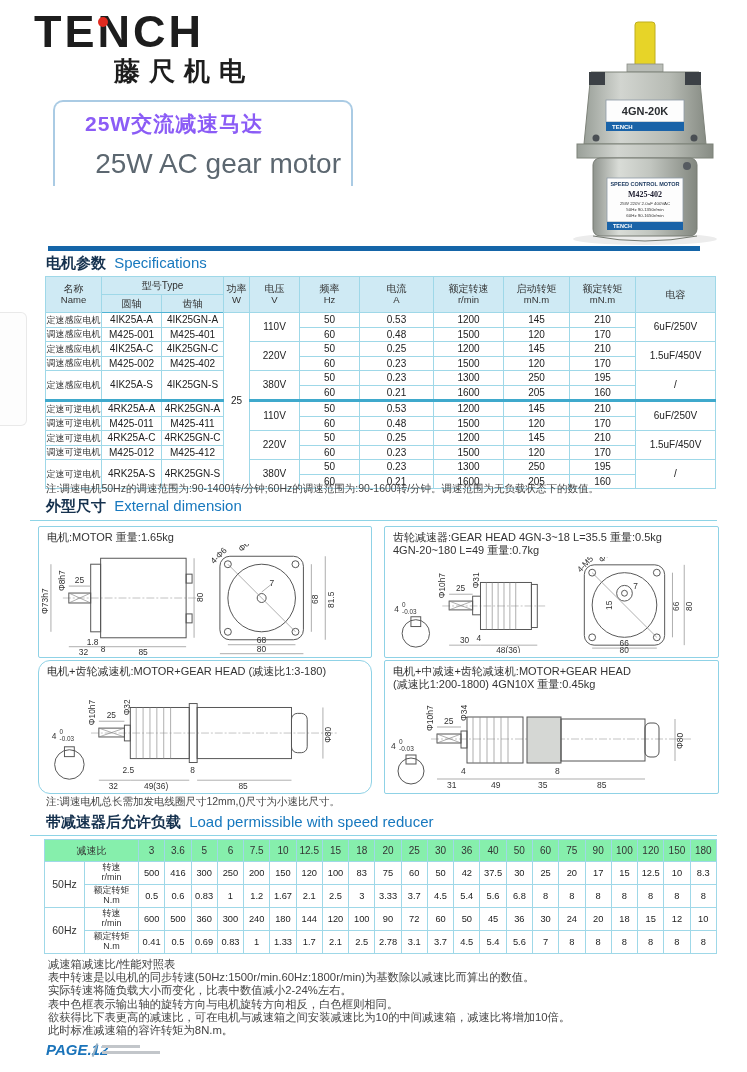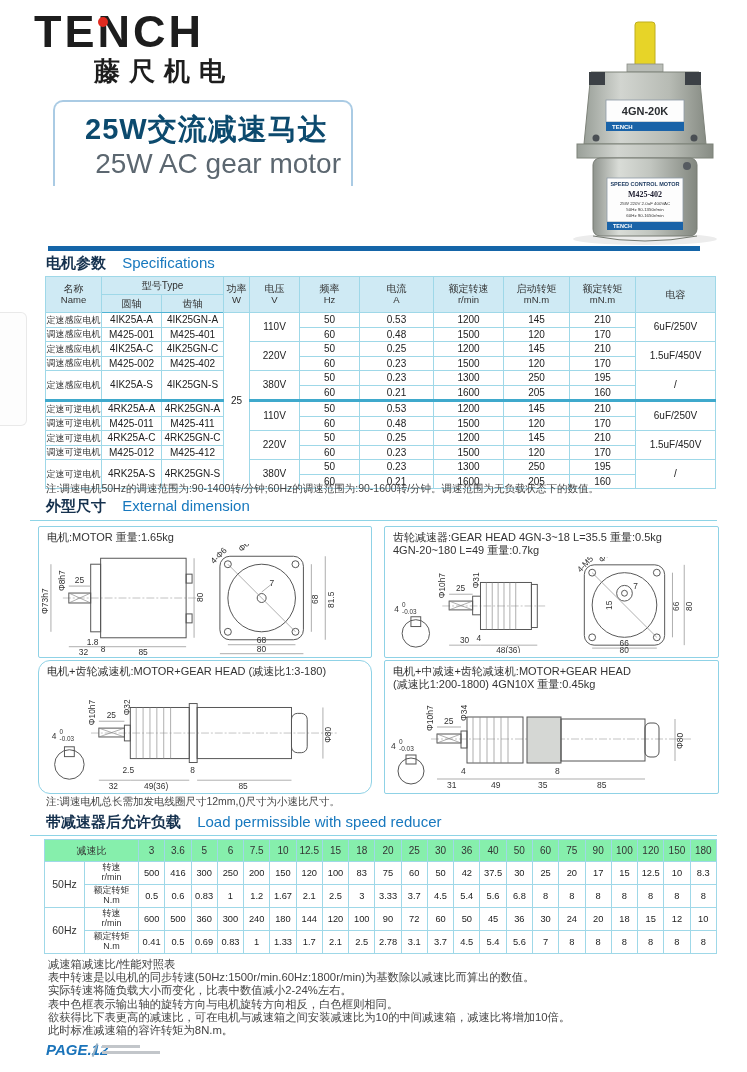--- a/index.html
+++ b/index.html
@@ -2,33 +2,33 @@
 <html><head>
 <meta charset="utf-8">
 <style>
   html,body{margin:0;padding:0;background:#fff;}
   .page{position:relative;width:747px;height:1072px;background:#fff;overflow:hidden;
         font-family:"Liberation Sans","DejaVu Sans",sans-serif;color:#222;}
   
   .logo{position:absolute;left:34px;top:8px;width:230px;height:85px;}
   .logo-en{font-size:45px;font-weight:900;letter-spacing:3px;color:#1d1d1d;line-height:48px;}
   .logo-dot{position:absolute;left:64px;top:9px;width:10px;height:10px;border-radius:50%;background:#e02a1f;}
-  .logo-cn{font-size:26px;font-weight:bold;color:#1d1d1d;letter-spacing:9px;margin-left:60px;margin-top:-2px;}
+  .logo-cn{font-size:26px;font-weight:bold;color:#1d1d1d;letter-spacing:9px;margin-left:80px;margin-top:-2px;}
   
   .title-box{position:absolute;left:53px;top:100px;width:296px;height:84px;
              border:2px solid #aacbe4;border-bottom:none;border-radius:10px 10px 0 0;}
-  .title-cn{position:absolute;left:30px;top:8px;font-size:29px;font-weight:bold;color:#0c4a6e;letter-spacing:1px;}
+  .title-cn{position:absolute;left:30px;top:8px;font-size:21px;font-weight:bold;color:#8b5cf6;letter-spacing:1px;}
   .title-en{position:absolute;right:10px;top:46px;font-size:28px;color:#5c6770;}
   
   .rule{position:absolute;left:48px;top:246px;width:652px;height:5px;background:#1565a8;}
   .rule-thin{position:absolute;height:1px;background:#8ed4e6;left:30px;width:687px;}
   
   .sec-h{position:absolute;left:46px;font-size:15px;white-space:nowrap;}
   .sec-h .cnh{font-weight:bold;color:#15314e;}
-  .sec-h .enh{color:#1778be;margin-left:12px;}
+  .sec-h .enh{color:#1778be;margin-left:4px;}
   
   .edge-tab{position:absolute;left:0;top:312px;width:26px;height:112px;background:#fdfdfd;
             border:1px solid #e9e9e9;border-left:none;border-radius:0 6px 6px 0;}
   
   table{border-collapse:collapse;table-layout:fixed;}
   .spec{position:absolute;left:45px;top:276px;width:548px;font-size:10px;}
   .spec th,.spec td{border:1px solid #9fd8e8;text-align:center;padding:0;line-height:1.15;
                     overflow:hidden;white-space:nowrap;}
   .spec th{background:#cfeaf4;font-weight:normal;color:#333;height:17px;font-size:10px;}
   .spec td{height:13.5px;color:#222;background:#fff;}

